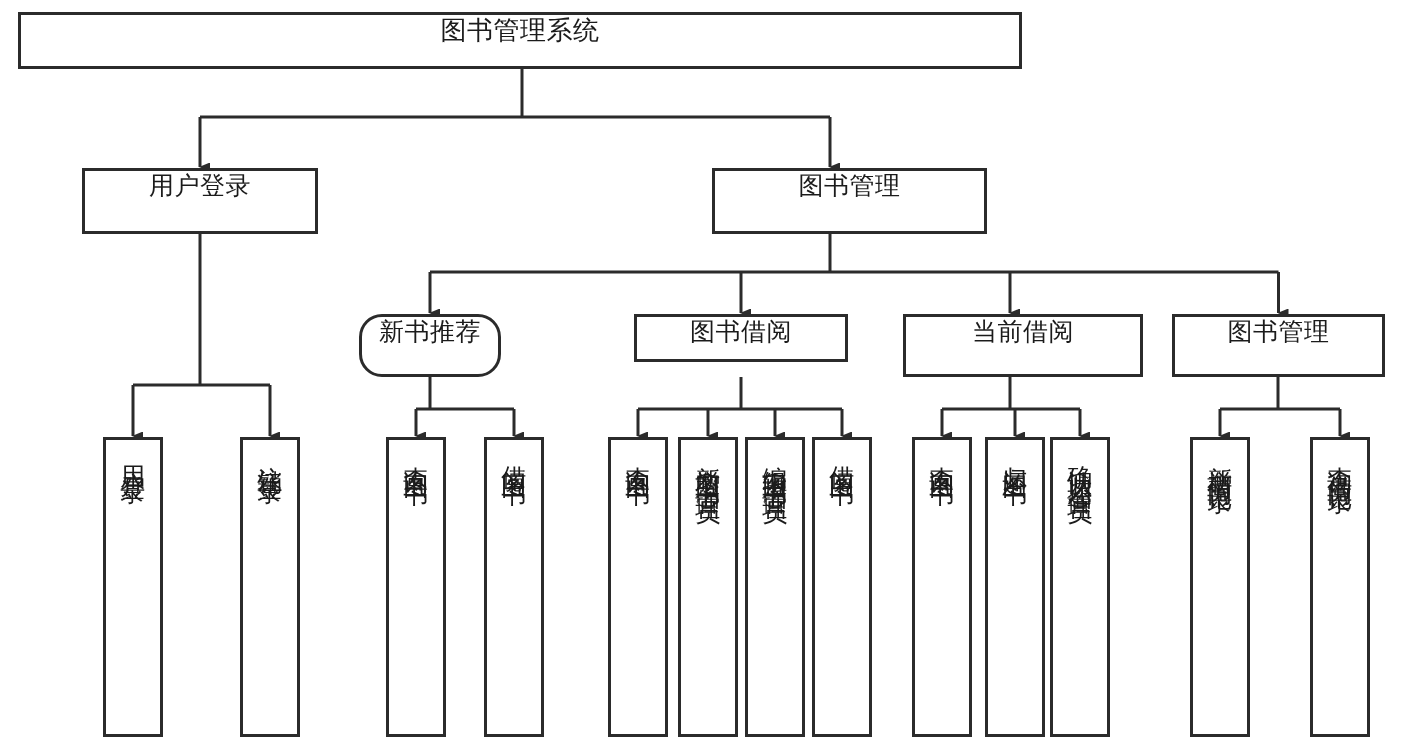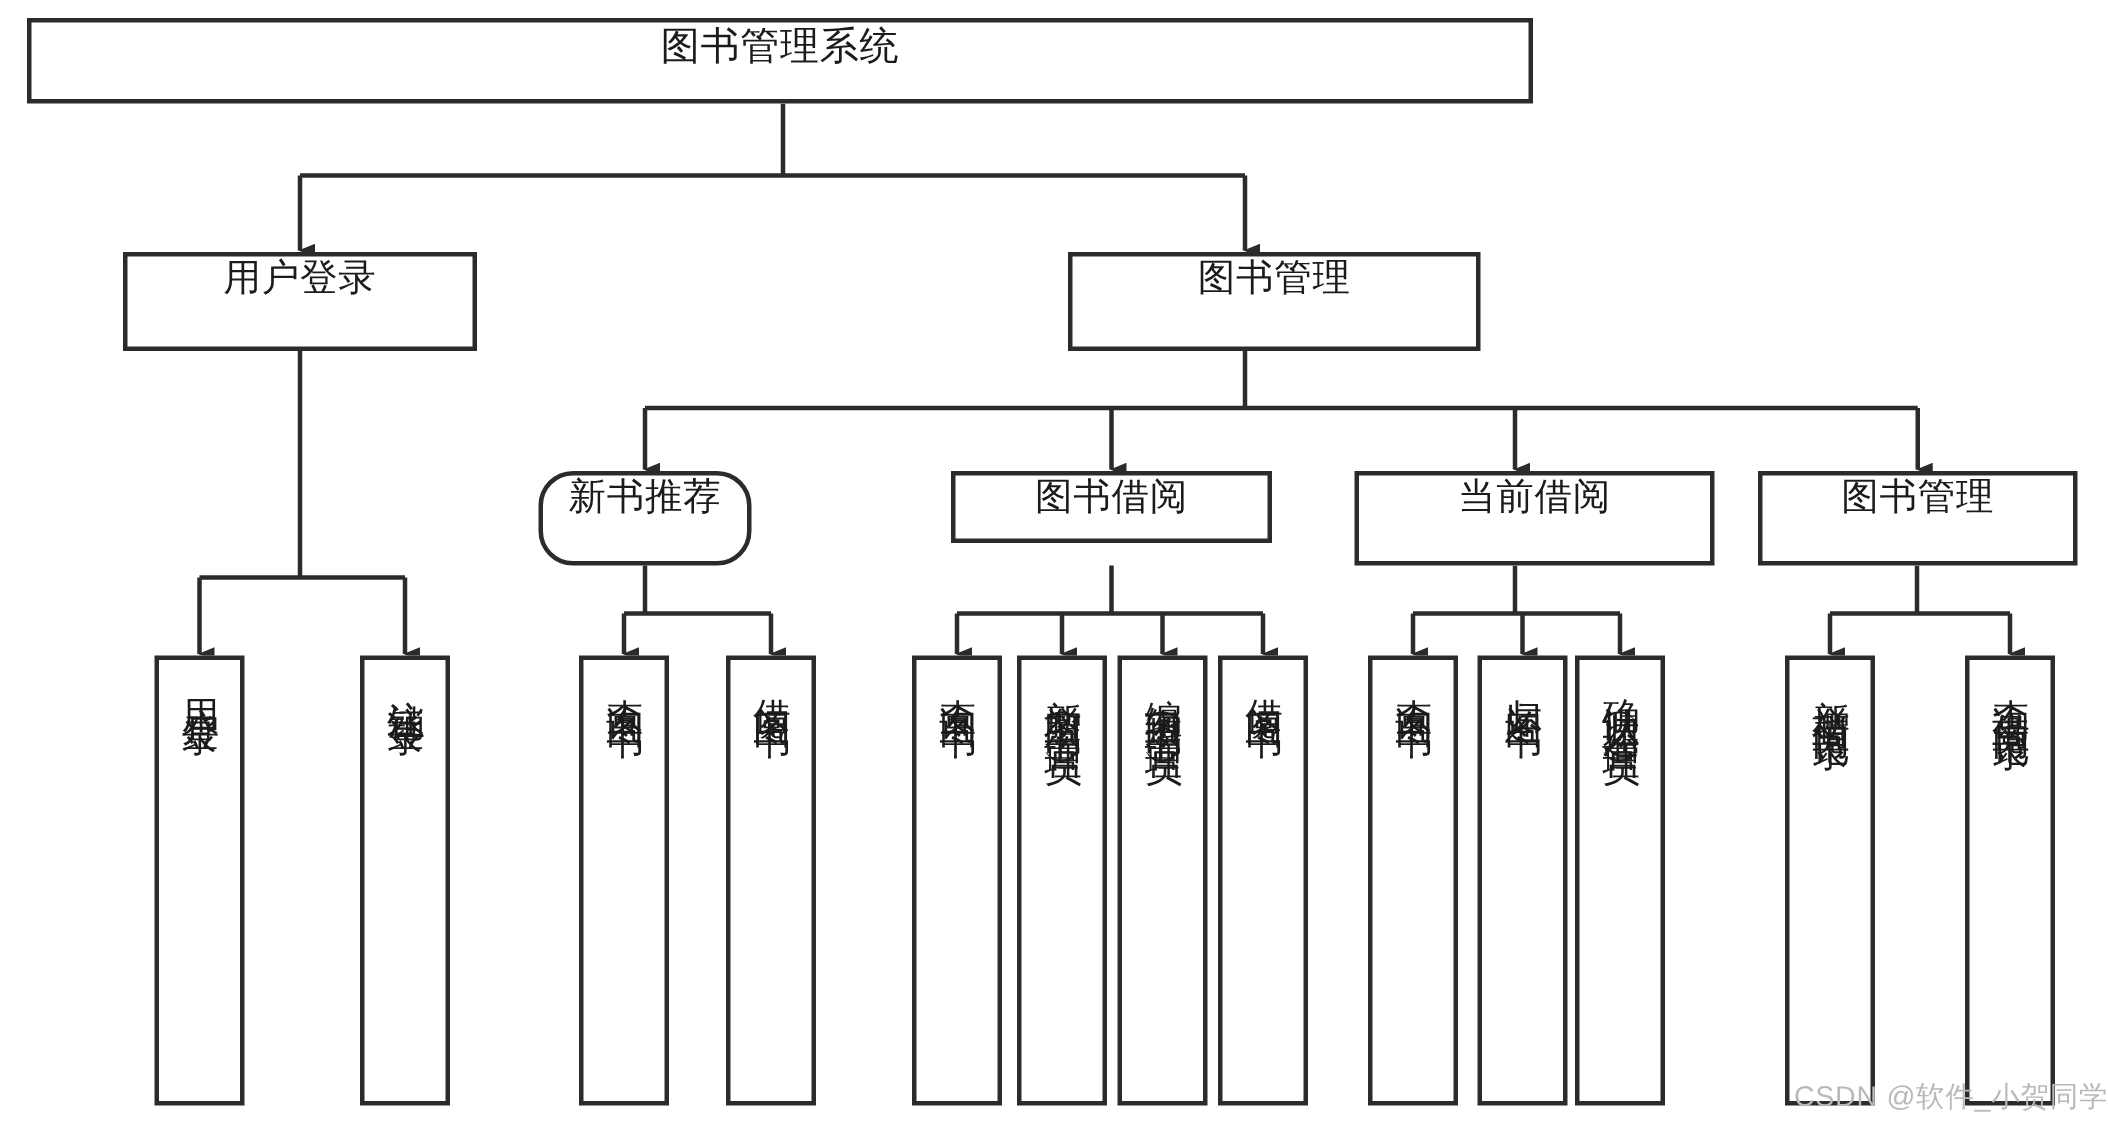--- a/index.html
+++ b/index.html
@@ -169,14 +169,13 @@
       <div class="node-box vertical" style="left: 1050px; top: 437px; width: 60px; height: 300px;">
         <span class="node-label">确认归还（管理员）</span>
       </div>
       <div class="node-box vertical" style="left: 1190px; top: 437px; width: 60px; height: 300px;">
         <span class="node-label">新增借阅记录</span>
       </div>
       <div class="node-box vertical" style="left: 1310px; top: 437px; width: 60px; height: 300px;">
         <span class="node-label">查询借阅记录</span>
       </div>
     </div>
-  <div class="watermark" style="left: 1196px; top: 718px;">CSDN @软件_小贺同学</div>
 </div>
 
 </body></html>

